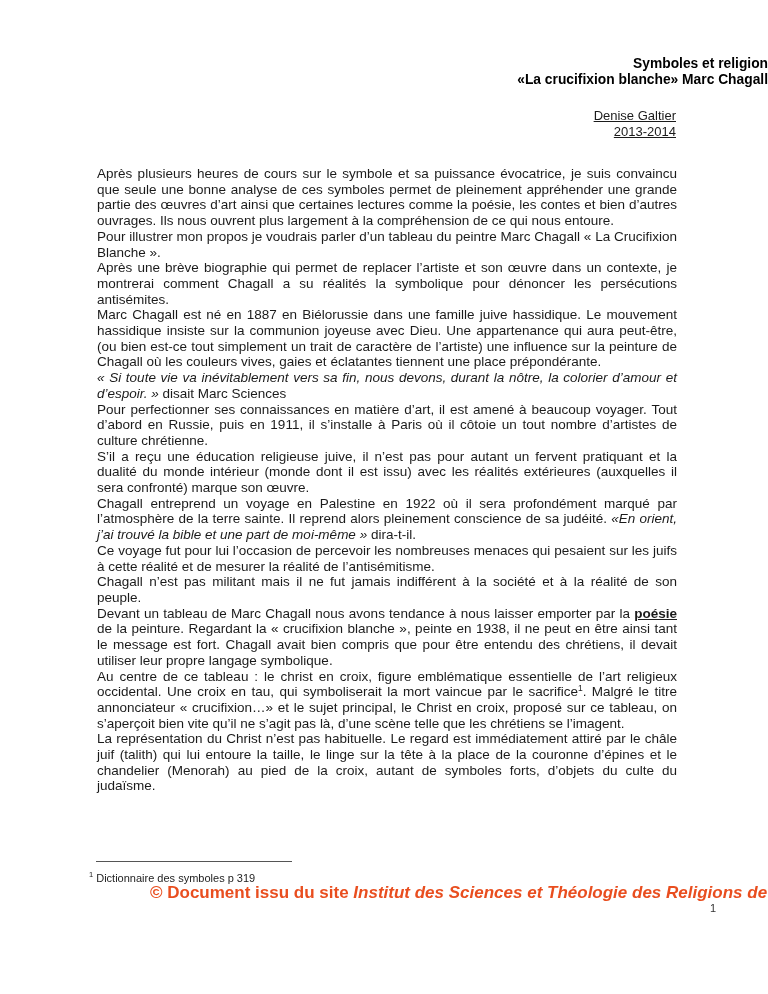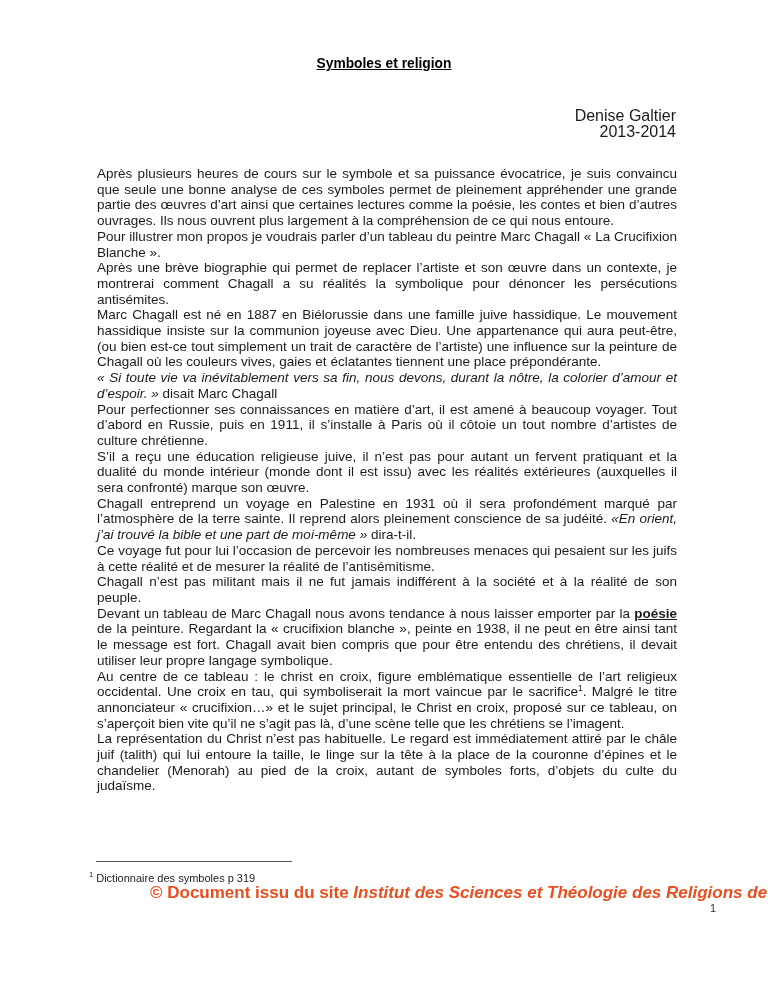--- a/index.html
+++ b/index.html
@@ -8,34 +8,34 @@
     width: 768px;
     height: 994px;
     background: #ffffff;
     font-family: "Liberation Sans", sans-serif;
     color: #1b1b1b;
     overflow: hidden;
   }
   .title-block {
     position: absolute;
     top: 56px; left: 0; right: 0;
-    text-align: center;
+    text-align: right;
     font-weight: bold;
     font-size: 13.8px;
     line-height: 15.5px;
     color: #000;
-    text-decoration: underline;
   }
   .author-block {
     position: absolute;
     top: 108px;
     right: 92px;
     text-align: right;
-    font-size: 16px;
+    font-size: 13px;
     line-height: 15.8px;
+    text-decoration: underline;
   }
   .body-text {
     position: absolute;
     top: 166px;
     left: 97px;
     width: 580px;
     font-size: 13.5px;
     line-height: 15.7px;
     text-align: justify;
   }
@@ -83,36 +83,37 @@
     color: #333;
   }
 </style>
 </head>
 <body>
 
 <div class="page">
 
   <div class="title-block">
     <div>Symboles et religion</div>
+    <div>«La crucifixion blanche» Marc Chagall</div>
   </div>
 
   <div class="author-block">
     <div>Denise Galtier</div>
     <div>2013-2014</div>
   </div>
 
   <div class="body-text" id="body-text">
       <p><span>Après plusieurs heures de cours sur le symbole et sa puissance évocatrice, je suis convaincu que seule une bonne analyse de ces symboles permet de pleinement appréhender une grande partie des œuvres d’art ainsi que certaines lectures comme la poésie, les contes et bien d’autres ouvrages. Ils nous ouvrent plus largement à la compréhension de ce qui nous entoure.</span></p>
       <p class="gap"><span>Pour illustrer mon propos je voudrais parler d’un tableau du peintre Marc Chagall « La Crucifixion Blanche ».</span></p>
       <p class="gap"><span>Après une brève biographie qui permet de replacer l’artiste et son œuvre dans un contexte, je montrerai comment Chagall a su réalités la symbolique pour dénoncer les persécutions antisémites.</span></p>
       <p class="gap"><span>Marc Chagall est né en 1887 en Biélorussie dans une famille juive hassidique. Le mouvement hassidique insiste sur la communion joyeuse avec Dieu. Une appartenance qui aura peut-être, (ou bien est-ce tout simplement un trait de caractère de l’artiste) une influence sur la peinture de Chagall où les couleurs vives, gaies et éclatantes tiennent une place prépondérante.</span></p>
-      <p><span class="seg-italic">« Si toute vie va inévitablement vers sa fin, nous devons, durant la nôtre, la colorier d’amour et d’espoir. »</span><span> disait Marc Chagall</span></p>
+      <p><span class="seg-italic">« Si toute vie va inévitablement vers sa fin, nous devons, durant la nôtre, la colorier d’amour et d’espoir. »</span><span> disait Marc Sciences</span></p>
       <p><span>Pour perfectionner ses connaissances en matière d’art, il est amené à beaucoup voyager. Tout d’abord en Russie, puis en 1911, il s’installe à Paris où il côtoie un tout nombre d’artistes de culture chrétienne.</span></p>
       <p><span>S’il a reçu une éducation religieuse juive, il n’est pas pour autant un fervent pratiquant et la dualité du monde intérieur (monde dont il est issu) avec les réalités extérieures (auxquelles il sera confronté) marque son œuvre.</span></p>
-      <p><span>Chagall entreprend un voyage en Palestine en 1931 où il sera profondément marqué par l’atmosphère de la terre sainte. Il reprend alors pleinement conscience de sa judéité. </span><span class="seg-italic">«En orient, j’ai trouvé la bible et une part de moi-même »</span><span> dira-t-il.</span></p>
+      <p><span>Chagall entreprend un voyage en Palestine en 1922 où il sera profondément marqué par l’atmosphère de la terre sainte. Il reprend alors pleinement conscience de sa judéité. </span><span class="seg-italic">«En orient, j’ai trouvé la bible et une part de moi-même »</span><span> dira-t-il.</span></p>
       <p><span>Ce voyage fut pour lui l’occasion de percevoir les nombreuses menaces qui pesaient sur les juifs à cette réalité et de mesurer la réalité de l’antisémitisme.</span></p>
       <p><span>Chagall n’est pas militant mais il ne fut jamais indifférent à la société et à la réalité de son peuple.</span></p>
       <p class="gap"><span>Devant un tableau de Marc Chagall nous avons tendance à nous laisser emporter par la </span><span class="seg-bold">poésie</span><span> de la peinture. Regardant la « crucifixion blanche », peinte en 1938, il ne peut en être ainsi tant le message est fort. Chagall avait bien compris que pour être entendu des chrétiens, il devait utiliser leur propre langage symbolique.</span></p>
       <p><span>Au centre de ce tableau : le christ en croix, figure emblématique essentielle de l’art religieux occidental. Une croix en tau, qui symboliserait la mort vaincue par le sacrifice</span><sup class="fn-ref">1</sup><span>. Malgré le titre annonciateur « crucifixion…» et le sujet principal, le Christ en croix, proposé sur ce tableau, on s’aperçoit bien vite qu’il ne s’agit pas là, d’une scène telle que les chrétiens se l’imagent.</span></p>
       <p><span>La représentation du Christ n’est pas habituelle. Le regard est immédiatement attiré par le châle juif (talith) qui lui entoure la taille, le linge sur la tête à la place de la couronne d’épines et le chandelier (Menorah) au pied de la croix, autant de symboles forts, d’objets du culte du judaïsme.</span></p>
     </div>
 
   <div class="footnote-rule"></div>
 
   <div class="footnote"><sup>1</sup>

